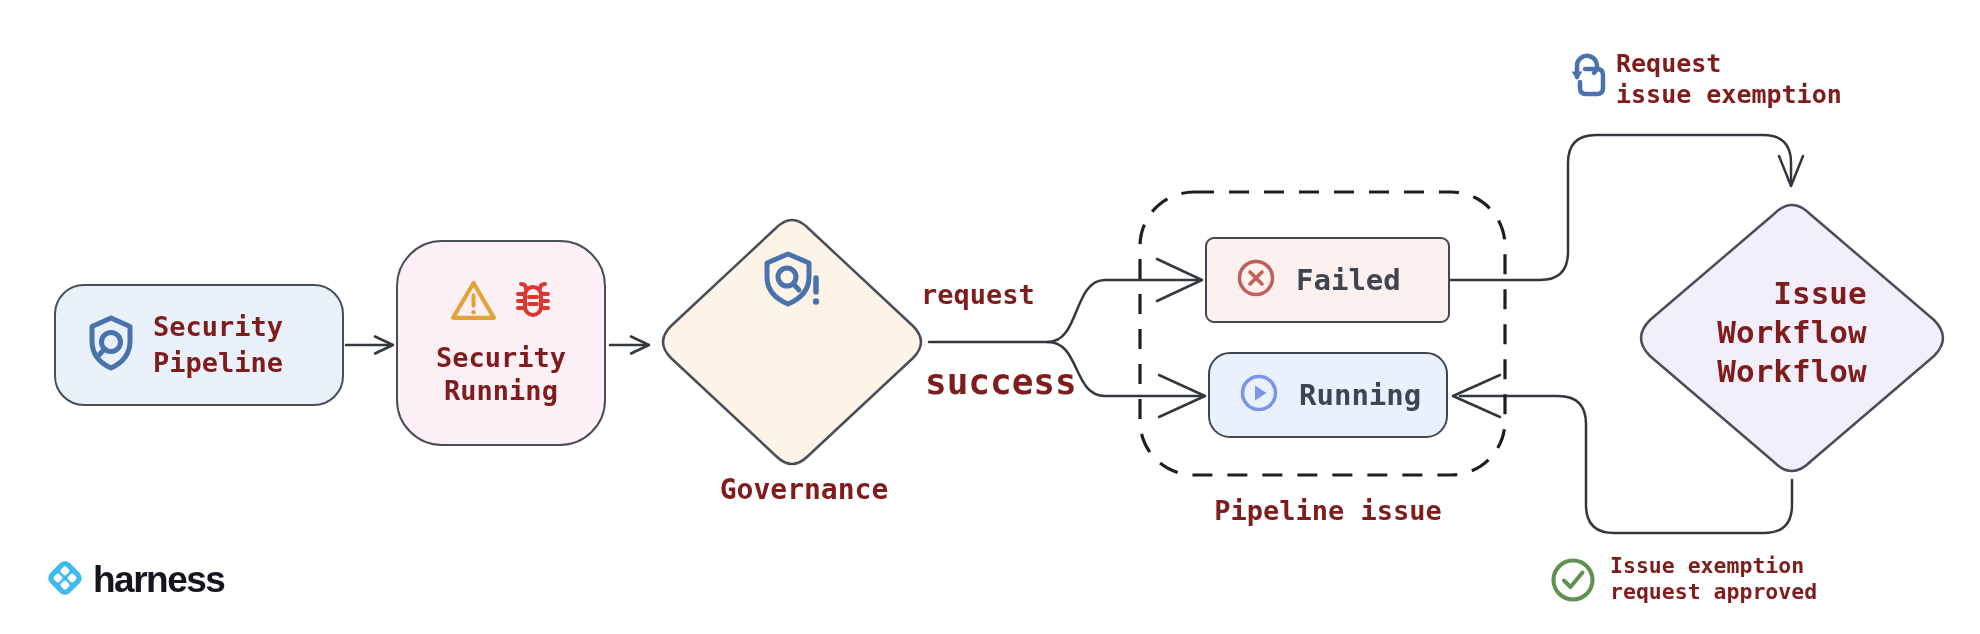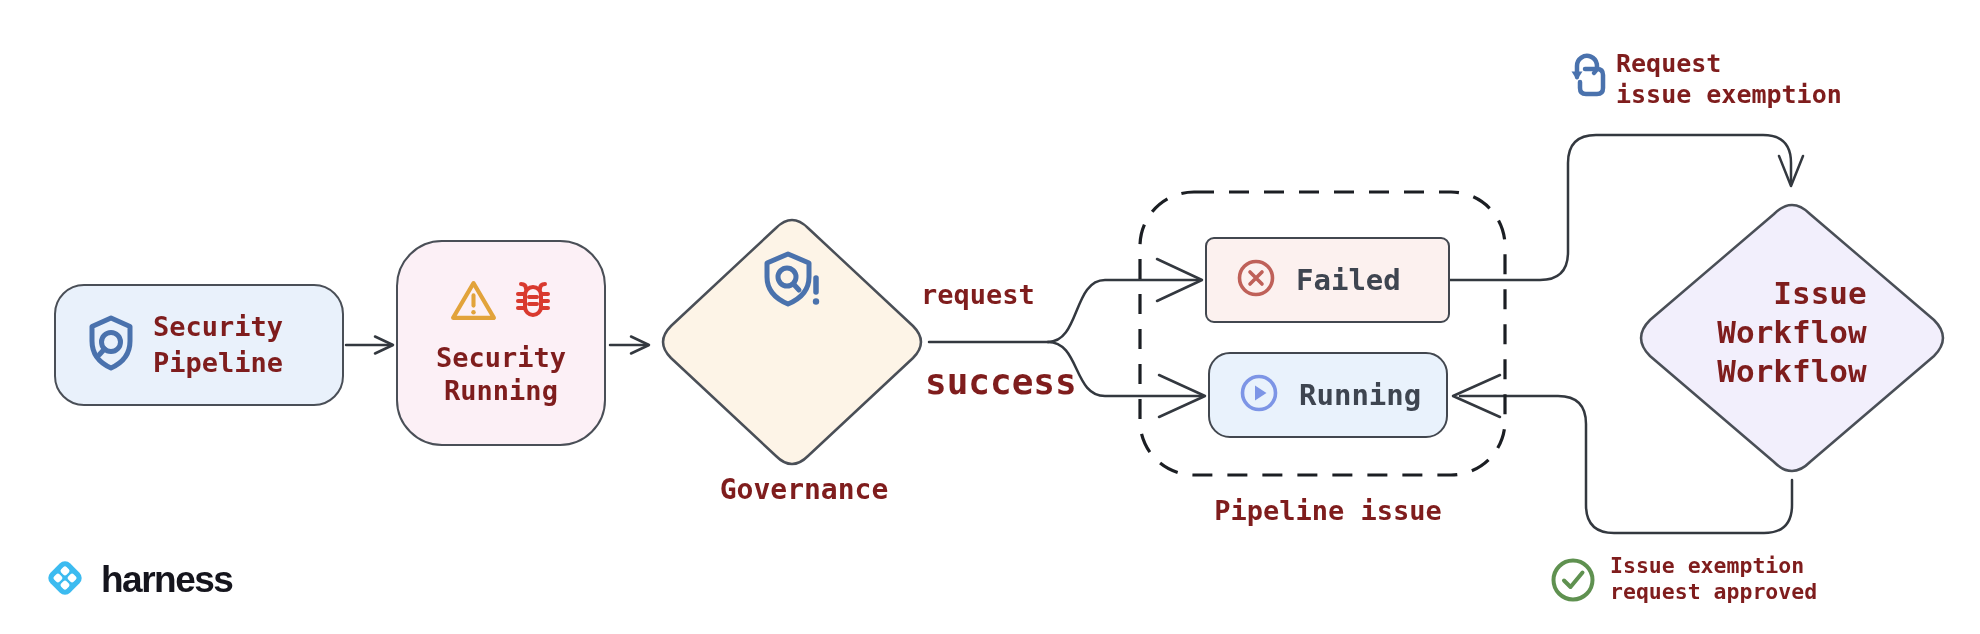--- a/index.html
+++ b/index.html
@@ -55,21 +55,21 @@
   #pipeline-caption { left:1328px; top:497px; font-size:27px; line-height:27px; }
 
   #exemption-text { left:1792px; top:274px; font-size:31px; line-height:39px; }
 
   #request-note-icon { left:1565px; top:52px; }
   #request-note-text { left:1616px; top:48px; font-size:25px; line-height:31px; }
 
   #approved-note-icon { left:1550px; top:557px; }
   #approved-note-text { left:1610px; top:553px; font-size:21.5px; line-height:25.5px; }
 
-  #brand { left:45px; top:558px; display:flex; align-items:center; gap:16px; }
+  #brand { left:45px; top:558px; display:flex; align-items:center; gap:8px; }
   #brand .wordmark {
     font-family:"Liberation Sans", sans-serif; font-weight:bold;
     font-size:37px; color:#15151d; letter-spacing:-1.5px; line-height:40px;
   }
 </style>
 </head>
 <body>
 
 <div class="canvas">
 

